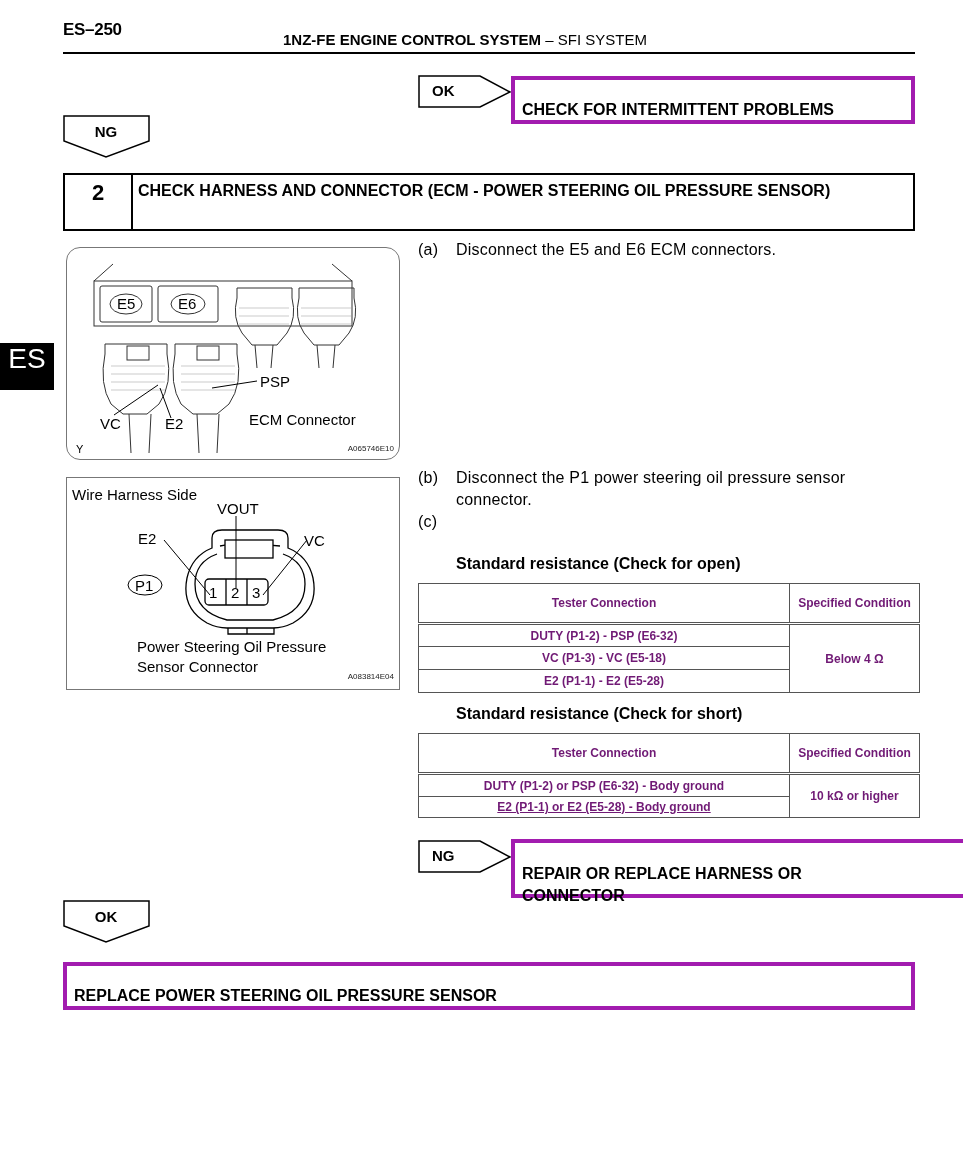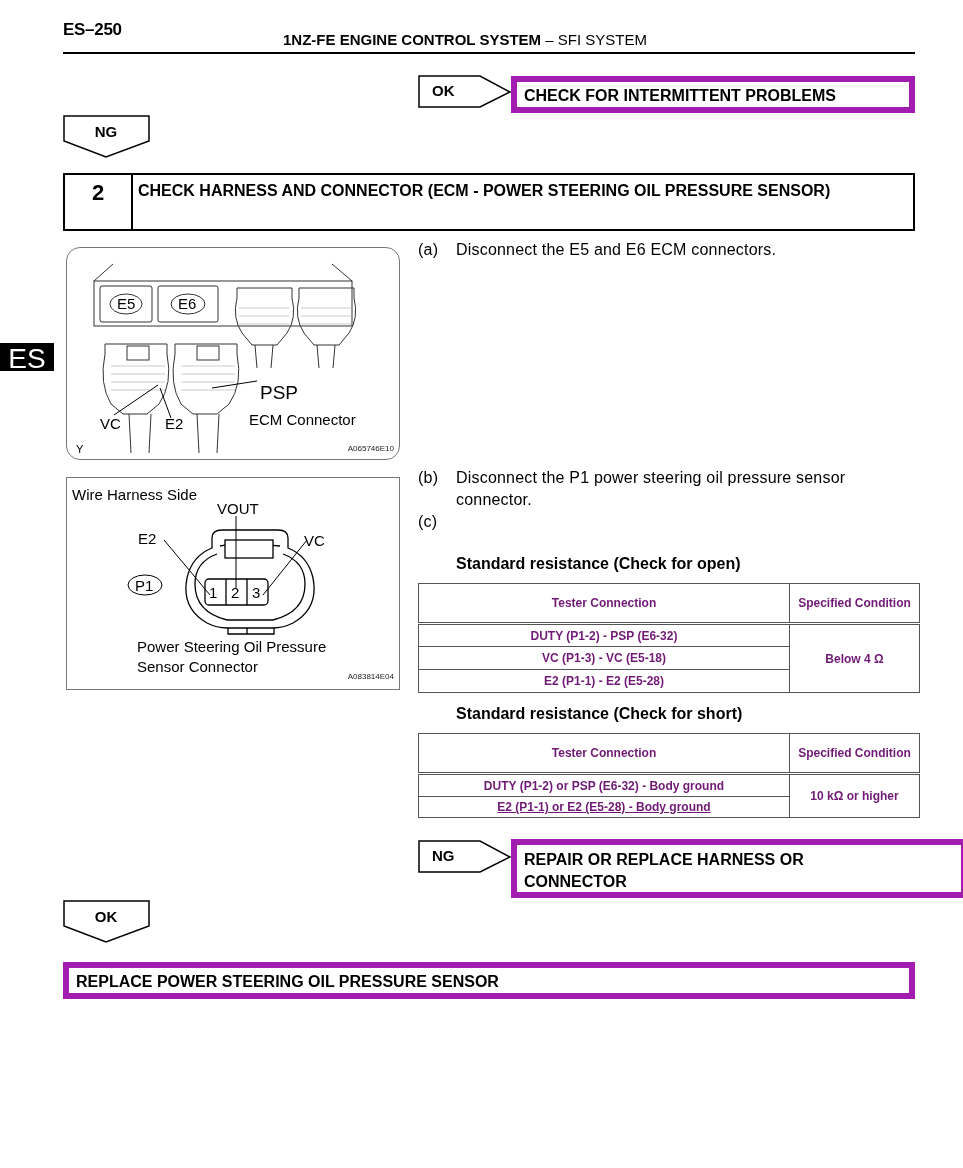--- a/index.html
+++ b/index.html
@@ -3,27 +3,27 @@
 <meta charset="utf-8">
 <style>
   html, body { margin:0; padding:0; background:#ffffff; }
   body { width:963px; height:1168px; position:relative; overflow:hidden; color:#000; font-family:"Liberation Sans", sans-serif; }
   .abs { position:absolute; }
   .page-num { left:63px; top:20px; font-size:17px; font-weight:bold; letter-spacing:-0.3px; }
   .header-title { left:283px; top:31px; font-size:15px; font-weight:bold; }
   .header-title .sub { font-weight:normal; }
   .header-rule { left:63px; top:52px; width:852px; height:2px; background:#000; }
 
-  .es-tab { left:0; top:343px; width:54px; height:28px; background:#000; color:#fff; font-size:28px; line-height:31px; text-align:center; }
+  .es-tab { left:0; top:343px; width:54px; height:47px; background:#000; color:#fff; font-size:28px; line-height:31px; text-align:center; }
 
   .flow-right { display:block; }
   .flow-right svg { position:absolute; left:0; top:0; }
   .flow-right .lbl { position:absolute; font-weight:bold; font-size:15px; }
 
-  .result-box { border:6px solid #a21caf; box-sizing:border-box; font-weight:bold; font-size:16px; padding:4px 7px; line-height:22px; background:#fff; }
+  .result-box { border:4px solid #a21caf; box-sizing:border-box; font-weight:bold; font-size:16px; padding:20px 7px; line-height:22px; background:#fff; }
 
   .flow-down svg { position:absolute; left:0; top:0; }
   .flow-down .lbl { position:absolute; width:86px; text-align:center; font-weight:bold; font-size:15px; }
 
   .step-box { left:63px; top:173px; width:852px; height:58px; border:2px solid #000; box-sizing:border-box; }
   .step-num { position:absolute; left:0; top:0; width:66px; height:54px; border-right:2px solid #000; font-size:22px; font-weight:bold; text-align:center; line-height:36px; }
   .step-title { position:absolute; left:73px; top:5px; right:10px; font-size:16px; font-weight:bold; line-height:21px; }
 
   .figure { border:1px solid #777; box-sizing:border-box; background:#fff; }
   .fig-code { position:absolute; font-size:8px; color:#222; }
@@ -113,21 +113,21 @@
         <line x1="234" y1="76" x2="284" y2="76"></line>
     </g>
     <g stroke="#000" stroke-width="1">
       <line x1="91" y1="137" x2="47" y2="167"></line>
       <line x1="93" y1="140" x2="104" y2="170"></line>
       <line x1="145" y1="140" x2="190" y2="133"></line>
     </g>
   </svg>
   <span class="abs" style="left:50px; top:47px; font-size:15px;">E5</span>
   <span class="abs" style="left:111px; top:47px; font-size:15px;">E6</span>
-  <span class="abs" style="left:193px; top:134px; font-size:19px;">PSP</span>
+  <span class="abs" style="left:193px; top:125px; font-size:15px;">PSP</span>
   <span class="abs" style="left:33px; top:167px; font-size:15px;">VC</span>
   <span class="abs" style="left:98px; top:167px; font-size:15px;">E2</span>
   <span class="abs" style="left:182px; top:163px; font-size:15px;">ECM Connector</span>
   <span class="abs" style="left:9px; top:195px; font-size:11px;">Y</span>
   <span class="fig-code" style="right:5px; top:196px;">A065746E10</span>
 </div>
 
 <div class="abs figure" style="left:66px; top:477px; width:334px; height:213px;">
   <svg width="334" height="213" style="position:absolute;left:0;top:0;">
     <g fill="none" stroke="#000" stroke-width="1.3">

